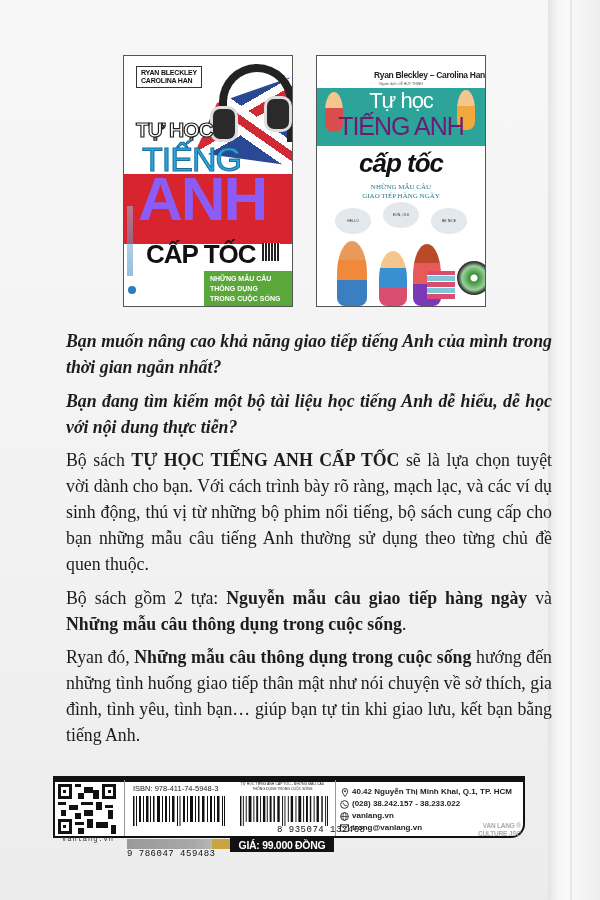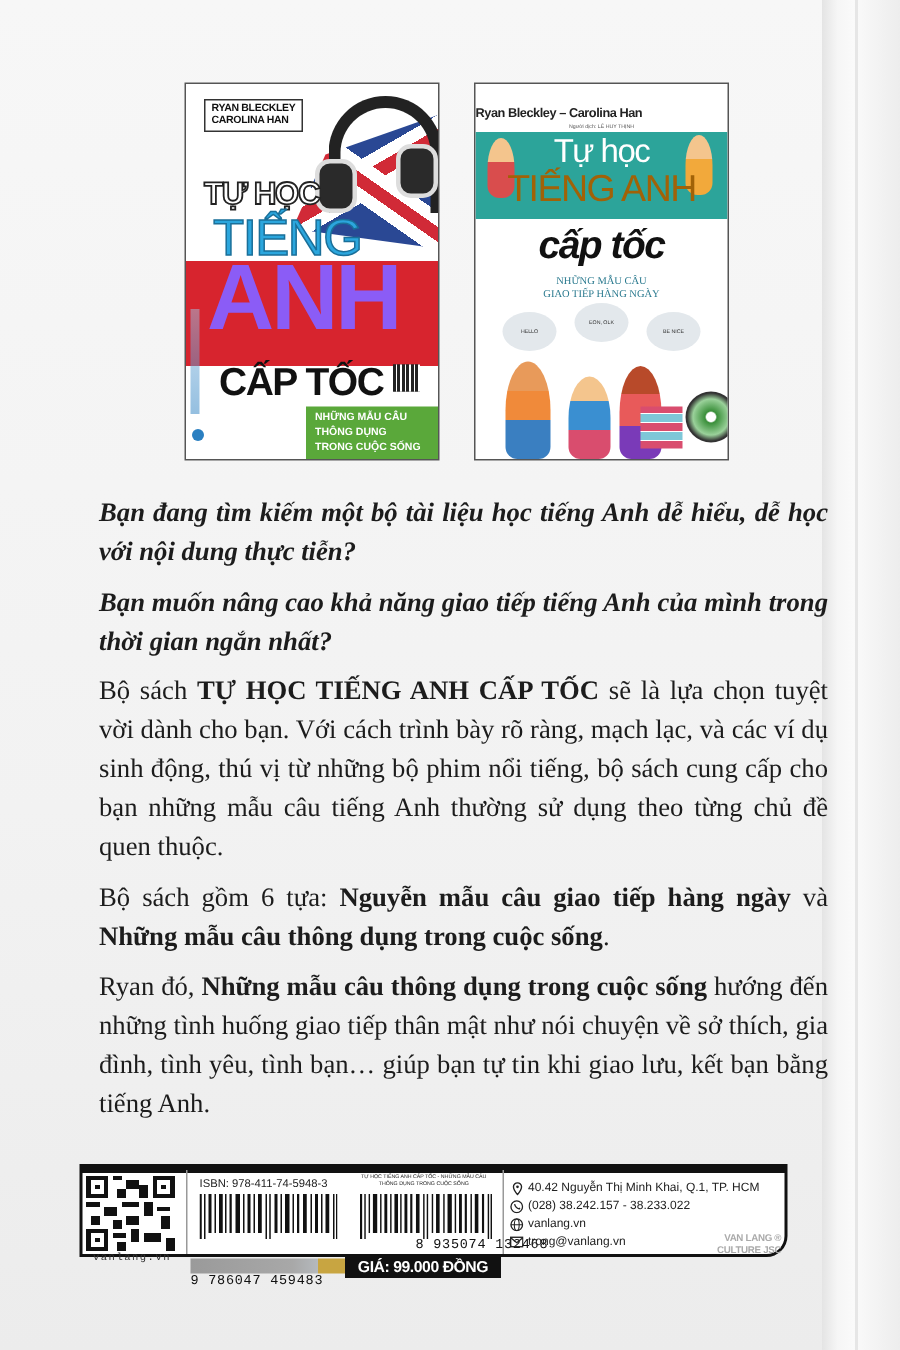--- a/index.html
+++ b/index.html
@@ -23,25 +23,25 @@
   .c1-tuhoc{position:absolute;left:12px;top:62px;font-family:"Liberation Sans",sans-serif;font-weight:bold;font-size:21px;color:#fff;-webkit-text-stroke:1.2px #222;letter-spacing:-1px;}
   .c1-tieng{position:absolute;left:18px;top:84px;font-family:"Liberation Sans",sans-serif;font-weight:normal;font-size:34px;color:#2ba6dd;-webkit-text-stroke:1px #1a6f99;letter-spacing:-1px;}
   .c1-red{position:absolute;left:0;top:118px;width:168px;height:70px;background:#d7242e;}
   .c1-anh{position:absolute;left:14px;top:108px;font-family:"Liberation Sans",sans-serif;font-weight:bold;font-size:62px;line-height:70px;color:#8b5cf6;letter-spacing:-2px;}
   .c1-captoc{position:absolute;left:22px;top:183px;font-family:"Liberation Sans",sans-serif;font-weight:bold;font-size:26px;color:#111;letter-spacing:-1px;}
   .c1-qr{position:absolute;left:138px;top:187px;width:18px;height:18px;background:repeating-linear-gradient(90deg,#222 0 2px,#fff 2px 3px),#222;}
   .c1-green{position:absolute;left:80px;top:215px;width:88px;height:35px;background:#5aa83a;color:#fff;font-family:"Liberation Sans",sans-serif;font-weight:bold;font-size:7px;line-height:10px;padding:3px 6px;box-sizing:border-box;}
   .c1-logo{position:absolute;left:4px;top:230px;width:8px;height:8px;border-radius:50%;background:#2a7fc1;}
   .c1-sidetext{position:absolute;left:3px;top:150px;width:6px;height:70px;background:linear-gradient(#9fc7e6,#2a7fc1);opacity:.5;}
 
-  .c2-authors{position:absolute;left:0;width:100%;top:14px;text-align:left;font-family:"Liberation Sans",sans-serif;font-weight:bold;font-size:8.5px;color:#222;letter-spacing:-0.3px;}
+  .c2-authors{position:absolute;left:0;width:100%;top:14px;text-align:right;font-family:"Liberation Sans",sans-serif;font-weight:bold;font-size:8.5px;color:#222;letter-spacing:-0.3px;}
   .c2-translator{position:absolute;left:0;width:100%;top:26px;text-align:center;font-family:"Liberation Sans",sans-serif;font-size:3.5px;color:#555;}
   .c2-teal{position:absolute;left:0;top:32px;width:168px;height:58px;background:#2ca49a;}
   .c2-tuhoc{position:absolute;left:0;width:100%;top:32px;text-align:center;font-family:"Liberation Sans",sans-serif;font-size:22px;color:#fff;letter-spacing:-1px;}
-  .c2-tieng{position:absolute;left:0;width:100%;top:56px;text-align:center;font-family:"Liberation Sans",sans-serif;font-size:25px;color:#a16207;letter-spacing:-1px;}
+  .c2-tieng{position:absolute;left:0;width:100%;top:56px;text-align:center;font-family:"Liberation Sans",sans-serif;font-size:25px;color:#701a75;letter-spacing:-1px;}
   .c2-captoc{position:absolute;left:0;width:100%;top:92px;text-align:center;font-family:"Liberation Sans",sans-serif;font-weight:bold;font-style:italic;font-size:26px;color:#111;letter-spacing:-1px;}
   .c2-sub{position:absolute;left:0;width:100%;top:127px;text-align:center;font-family:"Liberation Serif",serif;font-size:7px;line-height:9px;color:#2b7a8f;}
   .bubble{position:absolute;width:36px;height:26px;border-radius:50%;background:#e3e8ec;font-family:"Liberation Sans",sans-serif;font-size:3.5px;color:#333;display:flex;align-items:center;justify-content:center;}
   .kid{position:absolute;border-radius:50% 50% 8px 8px;}
   .c2-cd{position:absolute;left:140px;top:205px;width:34px;height:34px;border-radius:50%;background:radial-gradient(circle,#fff 0 3px,#3a8f3a 4px,#9ad19a 12px,#333 16px);}
   .c2-books{position:absolute;left:110px;top:215px;width:28px;height:28px;background:repeating-linear-gradient(0deg,#d94d6e 0 5px,#fff 5px 6px,#7ec7d8 6px 11px,#fff 11px 12px);}
 
   
   .blurb{position:absolute;left:66px;top:328px;width:486px;color:#1c1c1c;font-size:17.8px;line-height:26px;}
   .blurb p{margin:0 0 7.5px 0;text-align:justify;}
@@ -53,21 +53,21 @@
   .qr{position:absolute;left:57px;top:784px;width:60px;height:50px;}
   .qr-label{position:absolute;left:57px;top:835px;width:62px;text-align:center;font-family:"Liberation Mono",monospace;font-size:7px;color:#333;letter-spacing:1px;}
   .vsep{position:absolute;top:780px;width:1px;height:56px;background:#999;}
   .isbn{position:absolute;left:133px;top:784px;font-family:"Liberation Sans",sans-serif;font-size:7.5px;color:#222;}
   .bc-title{position:absolute;left:235px;top:782px;width:95px;text-align:center;font-family:"Liberation Sans",sans-serif;font-size:3.5px;line-height:4.5px;color:#222;}
   .barcode{position:absolute;height:30px;}
   .bc-num{position:absolute;font-family:"Liberation Mono",monospace;font-size:9px;color:#111;letter-spacing:0.5px;}
   .gray-strip{position:absolute;left:127px;top:839px;width:85px;height:10px;background:linear-gradient(90deg,#9a9a9a 0%,#a8a8a8 80%,#b5b9bd 100%);}
   .gold-strip{position:absolute;left:212px;top:839px;width:18px;height:10px;background:#c8a541;}
   .price{position:absolute;left:230px;top:838px;width:104px;height:14px;background:#111;color:#fff;font-family:"Liberation Sans",sans-serif;font-weight:bold;font-size:10.5px;line-height:14px;text-align:center;letter-spacing:-0.3px;}
-  .contact{position:absolute;left:340px;top:786px;font-family:"Liberation Sans",sans-serif;font-weight:normal;font-size:8px;line-height:12px;color:#222;}
+  .contact{position:absolute;left:340px;top:786px;font-family:"Liberation Sans",sans-serif;font-weight:bold;font-size:8px;line-height:12px;color:#222;}
   .contact .row{display:flex;align-items:center;gap:3px;white-space:nowrap;}
   .contact .ic{width:9px;height:9px;display:inline-flex;align-items:center;justify-content:center;}
   .brand{position:absolute;left:478px;top:822px;font-family:"Liberation Sans",sans-serif;font-weight:bold;font-size:6.5px;line-height:8px;color:#aaa;text-align:right;letter-spacing:-0.2px;}
 </style>
 </head>
 <body>
 
 <div class="page"></div>
 <div class="spine"></div>
 <div class="spine-line"></div>
@@ -113,24 +113,24 @@
   <div class="bubble" style="left:66px;top:146px;">EON, OLK</div>
   <div class="bubble" style="left:114px;top:152px;">BE NICE</div>
   <div class="kid" style="left:20px;top:185px;width:30px;height:65px;background:linear-gradient(#e89a5a 0 30%,#f08a3a 30% 60%,#3a7fc1 60%);"></div>
   <div class="kid" style="left:62px;top:195px;width:28px;height:55px;background:linear-gradient(#f4c58d 0 30%,#3a8fd1 30% 65%,#d94d6e 65%);"></div>
   <div class="kid" style="left:96px;top:188px;width:28px;height:62px;background:linear-gradient(#b84a2a 0 30%,#e85a5a 30% 65%,#7a3ab8 65%);"></div>
   <div class="c2-books"></div>
   <div class="c2-cd"></div>
 </div>
 
 <div class="blurb">
+  <p class="q">Bạn muốn nâng cao khả năng giao tiếp tiếng Anh của mình trong thời gian ngắn nhất?</p>
   <p class="q">Bạn đang tìm kiếm một bộ tài liệu học tiếng Anh dễ hiểu, dễ học với nội dung thực tiễn?</p>
-  <p class="q">Bạn muốn nâng cao khả năng giao tiếp tiếng Anh của mình trong thời gian ngắn nhất?</p>
   <p><span>Bộ sách </span><b>TỰ HỌC TIẾNG ANH CẤP TỐC</b><span> sẽ là lựa chọn tuyệt vời dành cho bạn. Với cách trình bày rõ ràng, mạch lạc, và các ví dụ sinh động, thú vị từ những bộ phim nổi tiếng, bộ sách cung cấp cho bạn những mẫu câu tiếng Anh thường sử dụng theo từng chủ đề quen thuộc.</span></p>
-  <p><span>Bộ sách gồm 6 tựa: </span><b>Nguyễn mẫu câu giao tiếp hàng ngày</b><span> và </span><b>Những mẫu câu thông dụng trong cuộc sống</b><span>.</span></p>
+  <p><span>Bộ sách gồm 2 tựa: </span><b>Nguyễn mẫu câu giao tiếp hàng ngày</b><span> và </span><b>Những mẫu câu thông dụng trong cuộc sống</b><span>.</span></p>
   <p><span>Ryan đó, </span><b>Những mẫu câu thông dụng trong cuộc sống</b><span> hướng đến những tình huống giao tiếp thân mật như nói chuyện về sở thích, gia đình, tình yêu, tình bạn… giúp bạn tự tin khi giao lưu, kết bạn bằng tiếng Anh.</span></p>
 </div>
 
 <div class="infobar"></div>
 
 <svg class="qr" viewBox="0 0 20 17" shape-rendering="crispEdges">
   <rect x="0" y="0" width="5" height="5" fill="#111"></rect>
     <rect x="1" y="1" width="3" height="3" fill="#fff"></rect>
     <rect x="2" y="2" width="1" height="1" fill="#111"></rect>
   <rect x="15" y="0" width="5" height="5" fill="#111"></rect>

